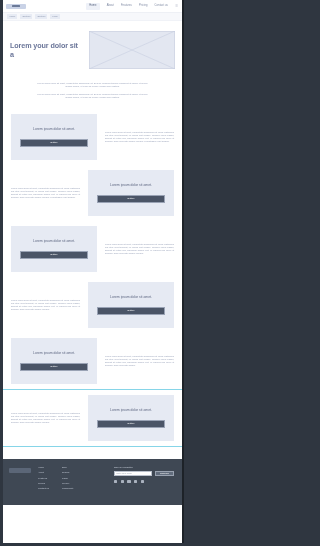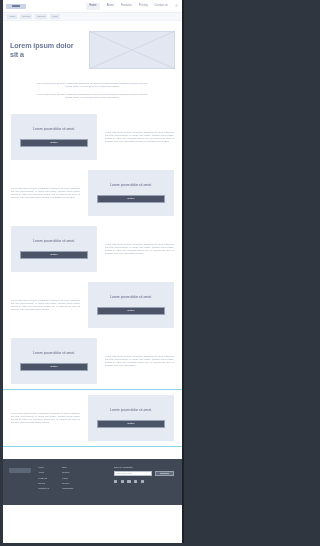--- a/index.html
+++ b/index.html
@@ -300,21 +300,21 @@
 
       <div class="breadcrumb-bar">
         <span class="crumb">Home</span>
         <span class="crumb">Section</span>
         <span class="crumb">Section</span>
         <span class="crumb">Page</span>
       </div>
 
       <div class="hero">
         <div class="hero-copy">
-          <div class="hero-title">Lorem ipsum dolor sit a</div>
+          <div class="hero-title">Lorem your dolor sit a</div>
         </div>
         <div class="hero-media">
           <svg viewBox="0 0 86 38" preserveAspectRatio="none">
             <rect x="0.3" y="0.3" width="85.4" height="37.4" fill="none" stroke="#c8cfe0" stroke-width="0.6"></rect>
             <line x1="0" y1="0" x2="86" y2="38" stroke="#c8cfe0" stroke-width="0.6"></line>
             <line x1="86" y1="0" x2="0" y2="38" stroke="#c8cfe0" stroke-width="0.6"></line>
           </svg>
         </div>
       </div>
 

